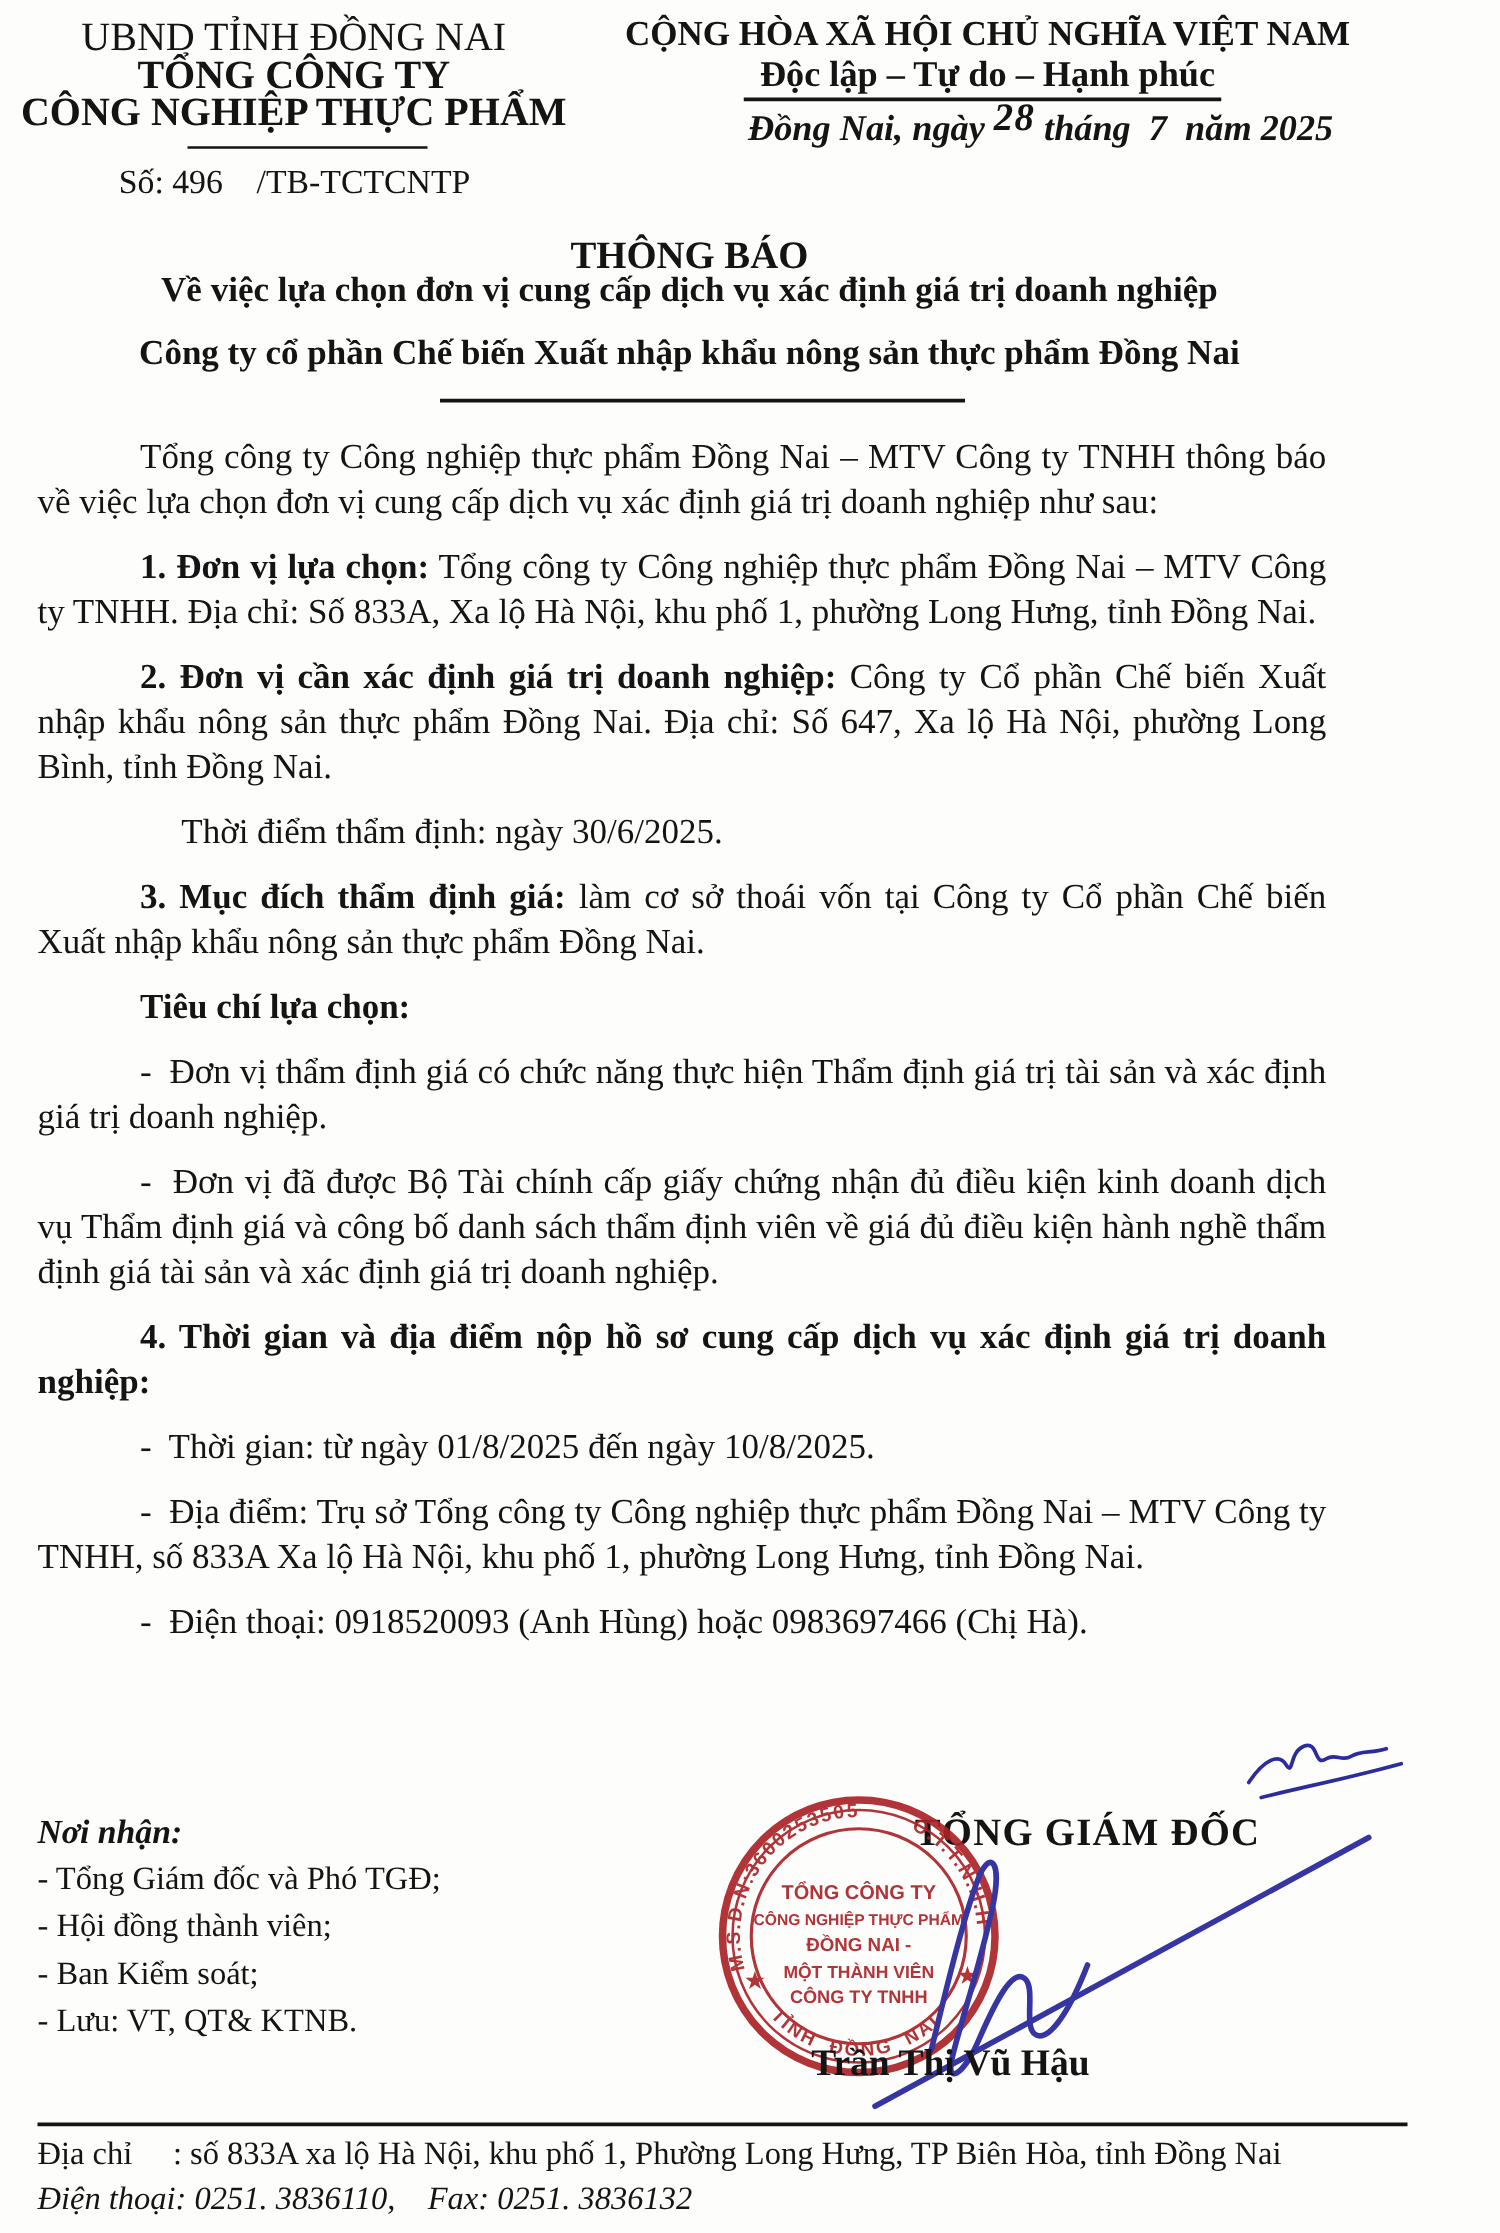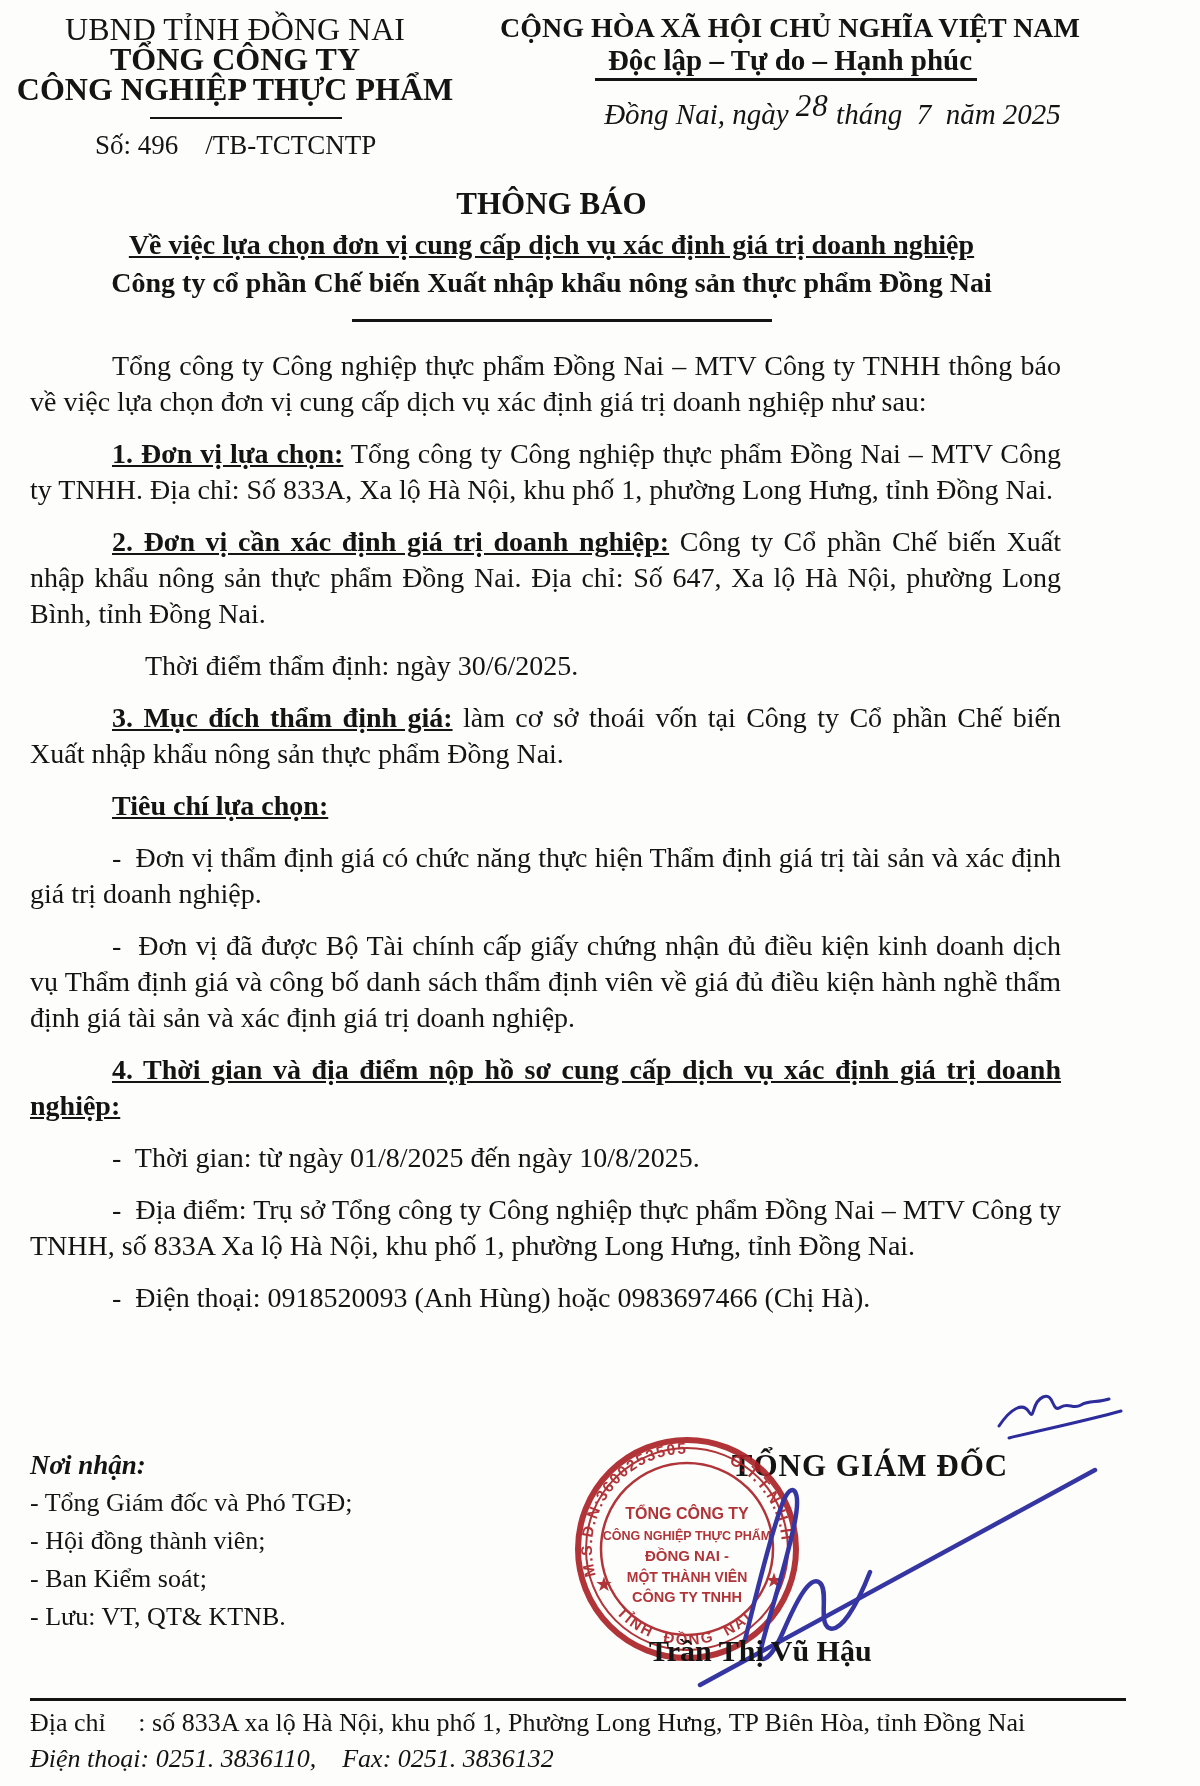--- a/index.html
+++ b/index.html
@@ -11,34 +11,34 @@
   .abs{position:absolute;}
   
   .hdr-left{left:15px;top:14px;width:440px;text-align:center;line-height:30px;font-size:32px;}
   .hdr-left .b{font-weight:bold;}
   .rule-left{left:150px;top:117px;width:192px;border-top:2px solid #141414;}
   .doc-number{left:95px;top:130px;font-size:27px;}
   .hdr-right{left:470px;top:12px;width:640px;text-align:center;}
   .republic{font-size:28px;font-weight:bold;line-height:32px;}
   .motto{font-size:29px;font-weight:bold;line-height:33px;text-align:center;}
   .rule-right{left:595px;top:78px;width:382px;border-top:3px solid #141414;}
-  .dateline{left:470px;top:96px;width:640px;text-align:center;padding-left:85px;box-sizing:border-box;
-            font-size:29px;font-style:italic;}
+  .dateline{left:470px;top:84px;width:640px;text-align:center;padding-left:85px;box-sizing:border-box;
+            font-size:29px;font-style:italic;font-weight:bold;}
   .dateline .day{font-size:31px;position:relative;top:-8px;letter-spacing:1px;}
   
   .doc-title{left:30px;top:186px;width:1043px;text-align:center;font-size:31px;font-weight:bold;}
   .subtitle{left:30px;width:1043px;text-align:center;font-size:28px;font-weight:bold;line-height:34px;}
-  .sub1{top:228px;text-decoration:underline;}
+  .sub1{top:216px;}
   .sub2{top:266px;}
   .rule-title{left:352px;top:319px;width:420px;border-top:3px solid #141414;}
   
   .body-block{left:30px;top:348px;width:1043px;font-size:28px;line-height:36px;}
   .body-block p{margin:0 12px 16px 0;text-align:justify;text-indent:82px;}
   .body-block p.center-ind{text-indent:115px;text-align:left;}
-  .body-block b{font-weight:bold;text-decoration:underline;}
+  .body-block b{font-weight:bold;}
   
   .recipients{left:30px;top:1446px;font-size:26px;line-height:38px;}
   .recipients .head{font-weight:bold;font-style:italic;font-size:27px;}
   .signer-title{left:655px;top:1448px;width:430px;text-align:center;
                 font-size:31px;font-weight:bold;letter-spacing:1px;z-index:1;}
   .signer-name{left:649px;top:1634px;width:460px;text-align:left;
                font-size:30px;font-weight:bold;z-index:4;}
   .stamp{left:571px;top:1433px;z-index:2;opacity:.92;}
   .sig-ink{left:650px;top:1440px;z-index:3;}
   .paraph-ink{left:993px;top:1386px;z-index:3;}

